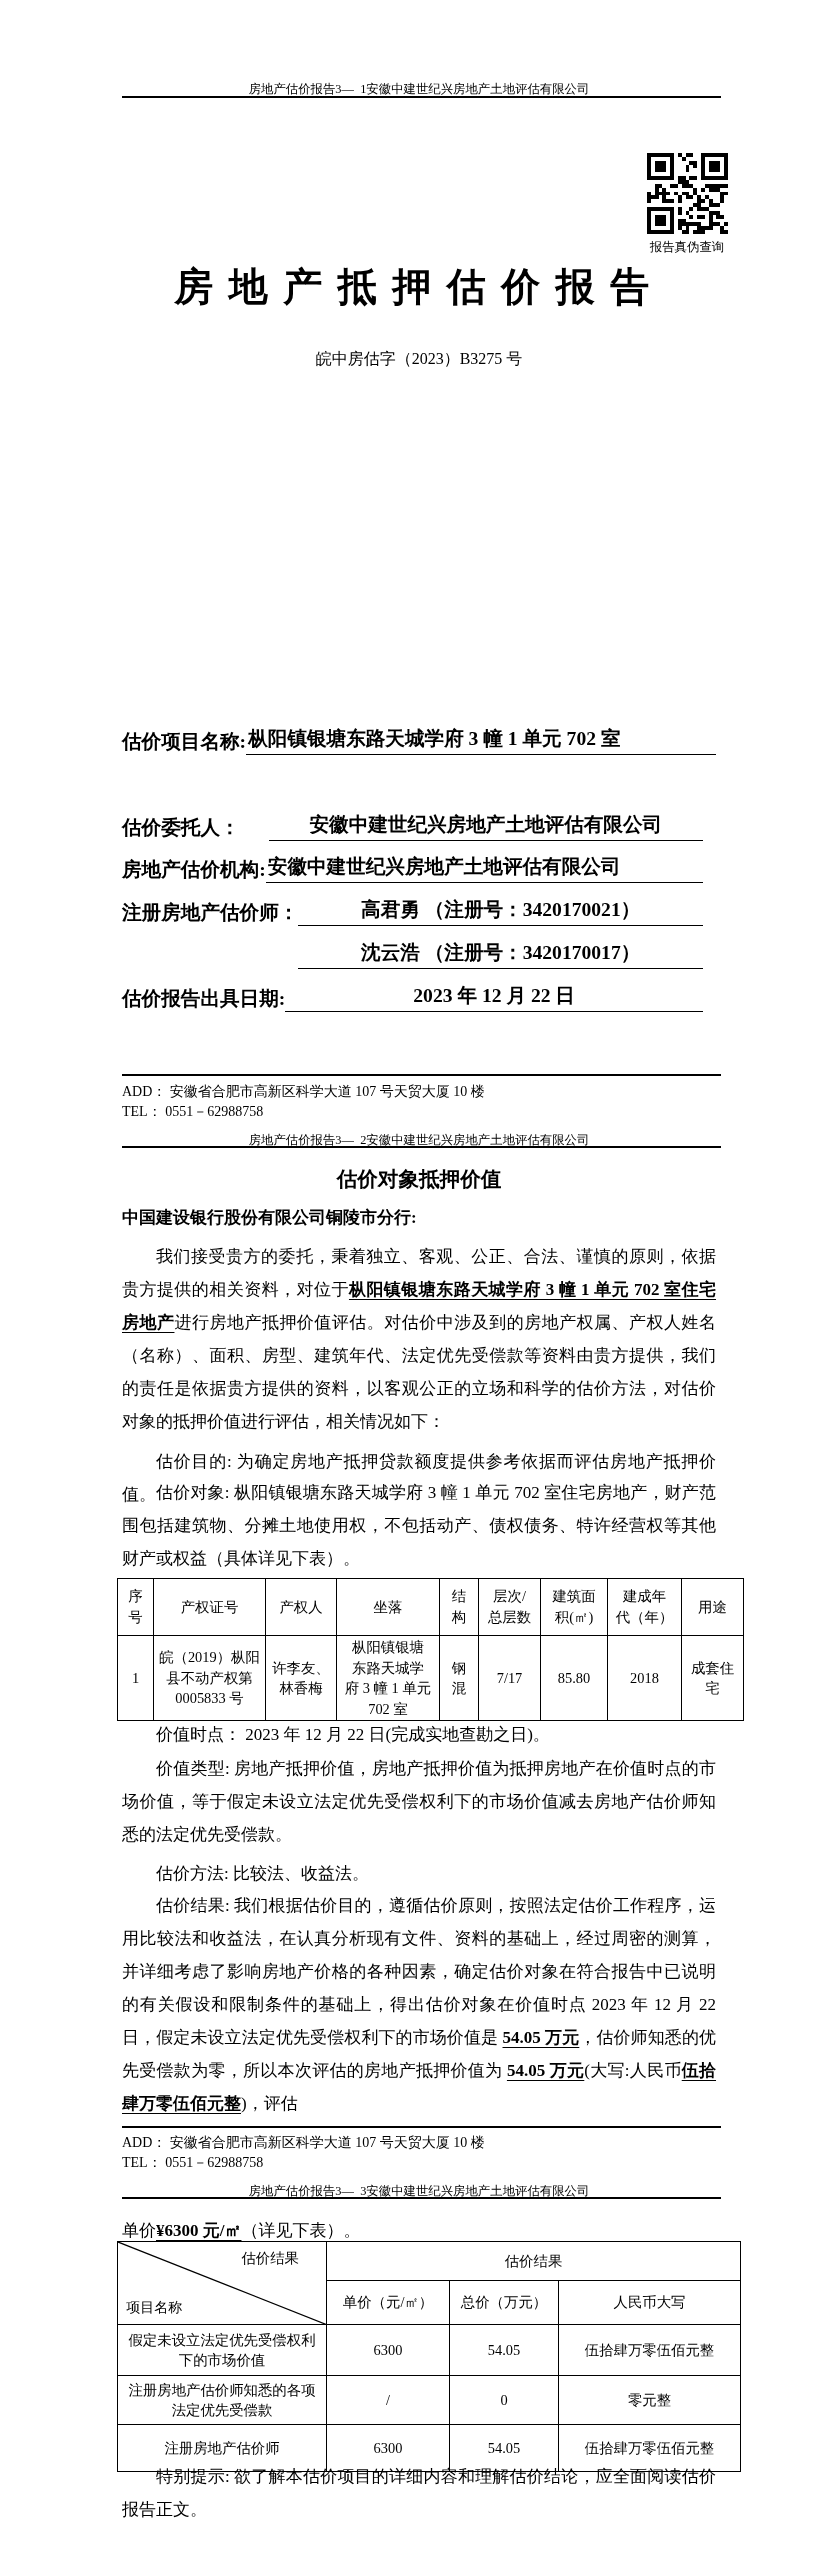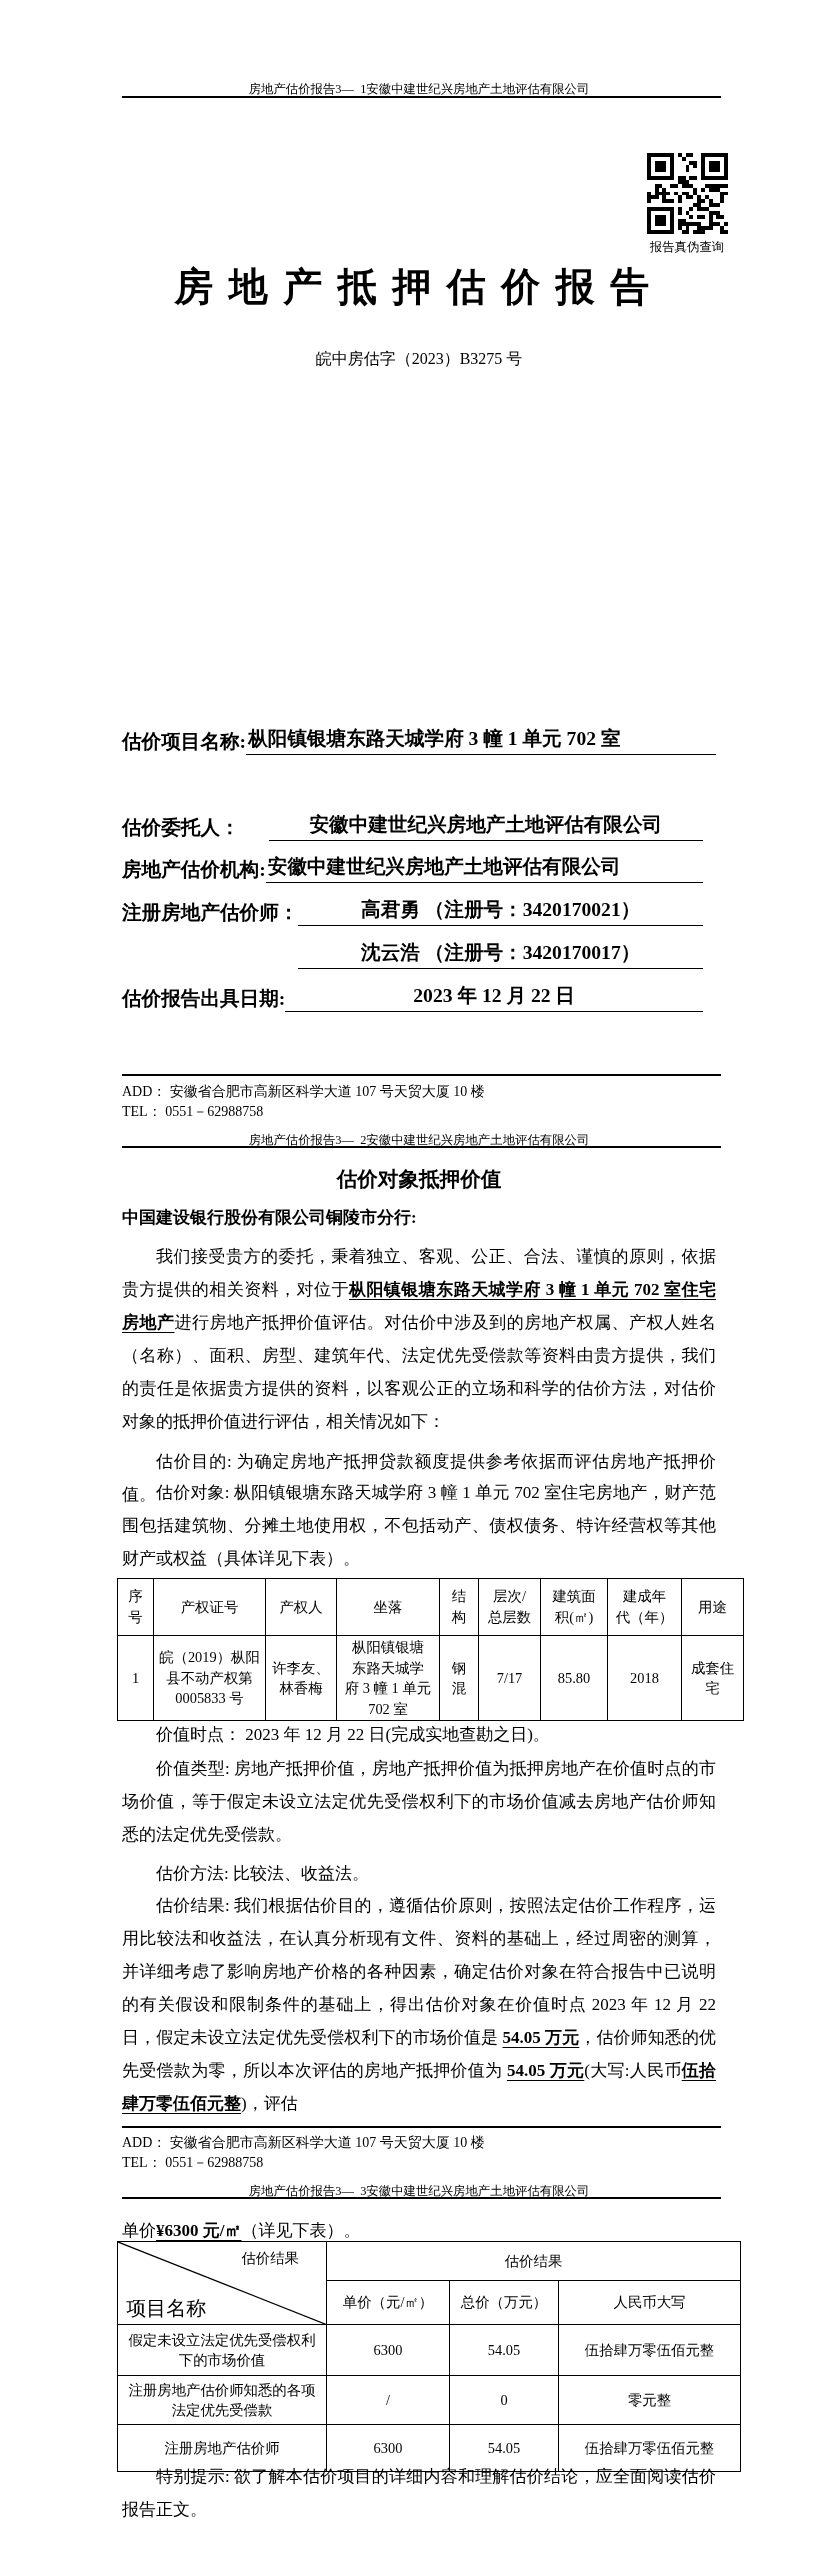--- a/index.html
+++ b/index.html
@@ -22,21 +22,21 @@
   .par{left:122px;width:594px;font-size:17px;line-height:33px;text-align:justify}
   .ind{text-indent:34px}
   .b{font-weight:normal}
   .bu{font-weight:bold;text-decoration:underline;text-underline-offset:4.1px;text-decoration-thickness:1px}
   table{border-collapse:collapse;table-layout:fixed;background:#fff}
   td,th{border:1px solid #000;font-size:14.4px;line-height:20.6px;text-align:center;vertical-align:middle;
         white-space:pre-line;font-weight:normal;padding:1px;overflow:hidden}
   .corner{position:relative;padding:0}
   .corner svg{position:absolute;left:0;top:0;width:100%;height:100%}
   .corner .ct{position:absolute;top:6.2px;right:27px;font-size:14.4px}
-  .corner .cb{position:absolute;bottom:6.2px;left:8.2px;font-size:20px}
+  .corner .cb{position:absolute;bottom:6.2px;left:8.2px;font-size:14px}
   .qrwrap{left:647px;top:153px;width:81px;height:81px}
   .qrcap{left:643px;top:239px;width:88px;text-align:center;font-size:12.4px}
 </style>
 </head>
 <body>
 
 <div class="doc">
 
   <div class="abs hdr" style="top:81px">
     <span>房地产估价报告</span>

